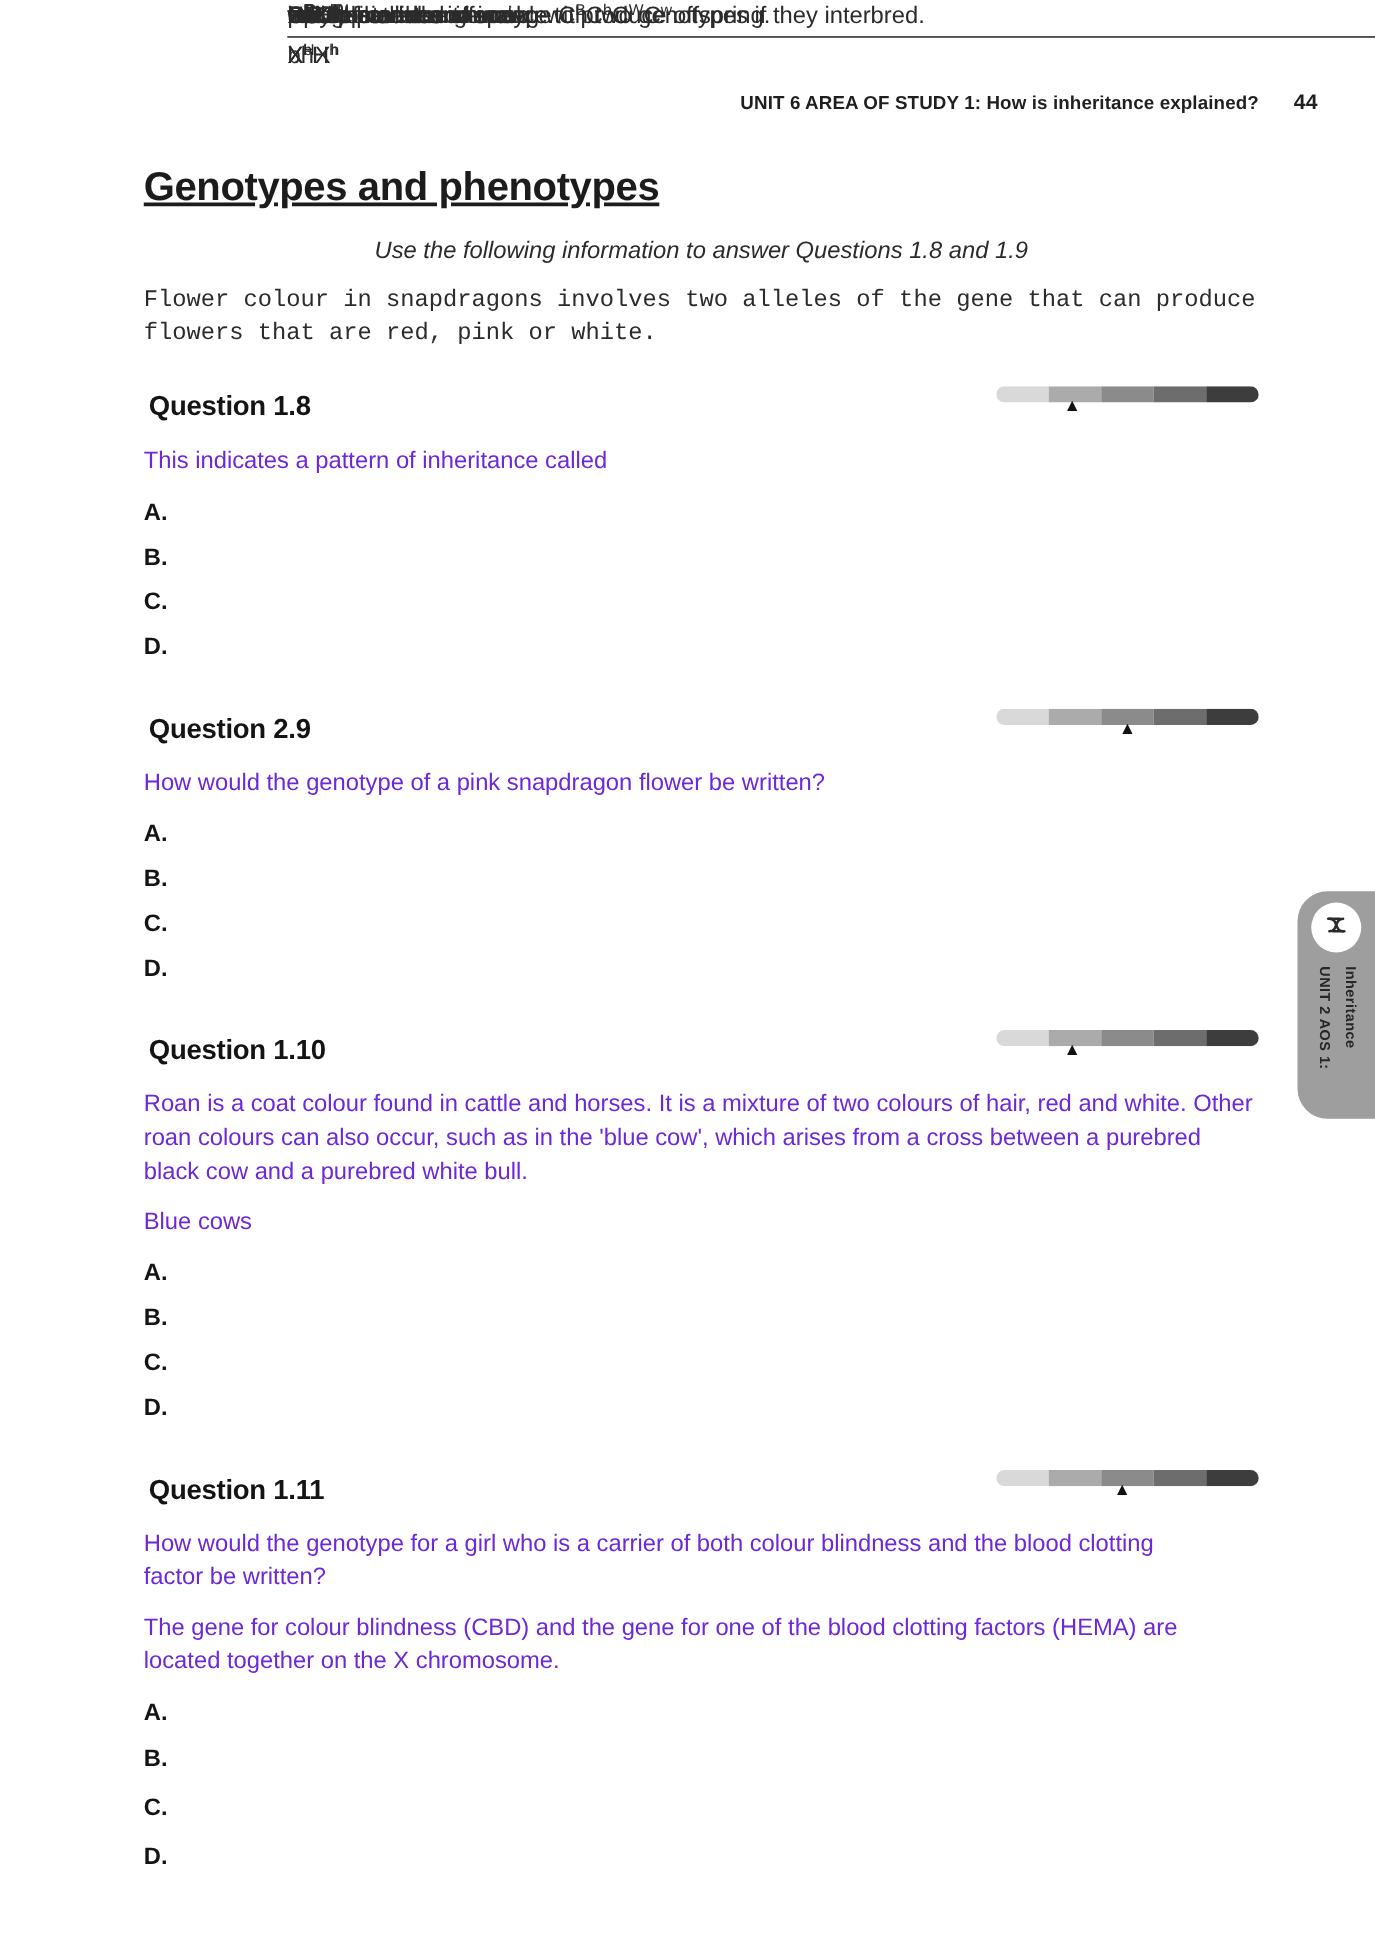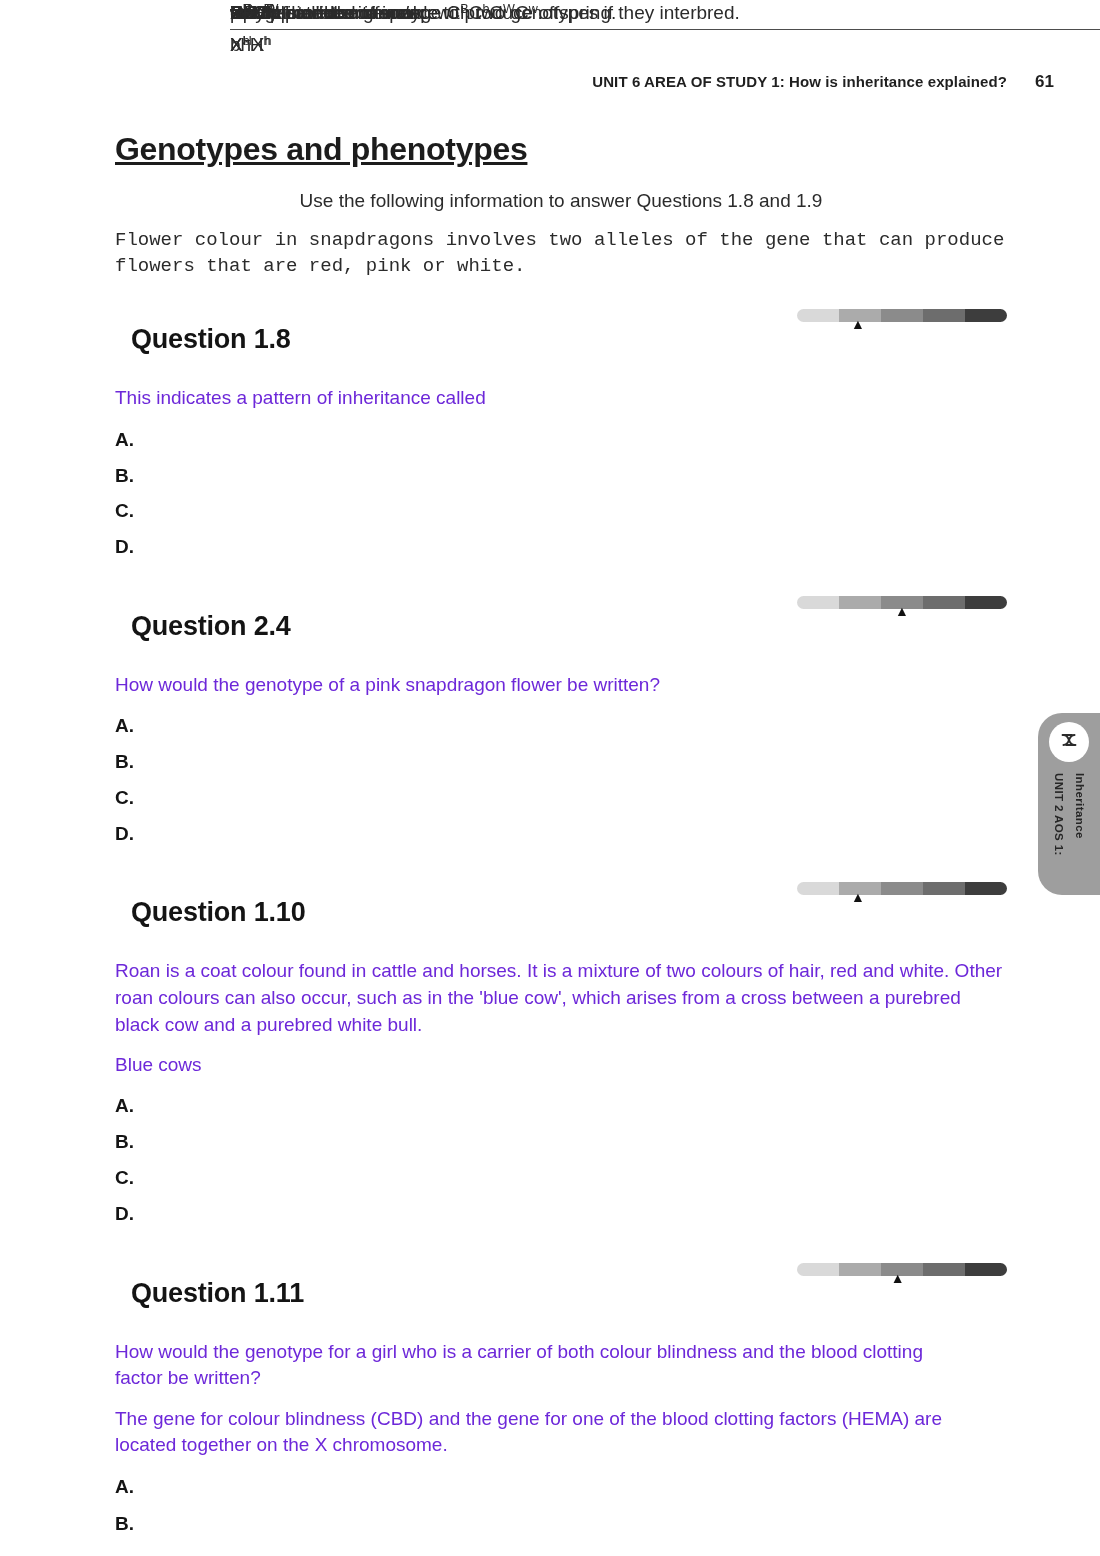--- a/index.html
+++ b/index.html
@@ -5,25 +5,25 @@
   html,body{margin:0;padding:0;background:#ffffff;}
   .page{
     position:relative;width:1100px;height:1556px;background:#ffffff;
     font-family:"Liberation Sans",sans-serif;color:#2b2b2b;overflow:hidden;
   }
   .header-row{position:absolute;top:72px;right:46px;display:flex;align-items:baseline;gap:28px;}
   .header-text{font-size:15px;font-weight:bold;color:#1f1f1f;letter-spacing:0.1px;}
   .page-number{font-size:17px;font-weight:bold;color:#1f1f1f;}
   .content{position:absolute;left:115px;top:0;width:892px;}
   h1.title{margin:131px 0 0;font-size:32px;font-weight:bold;color:#1c1c1c;letter-spacing:-0.3px;text-decoration:underline;}
-  .instruction{margin:22px 0 0;text-align:center;font-size:19px;color:#2b2b2b;}
+  .instruction{margin:22px 0 0;text-align:center;font-style:italic;font-size:19px;color:#2b2b2b;}
   .intro{margin:15px 0 0;font-size:19px;line-height:1.38;color:#2b2b2b;max-width:905px;font-family:Liberation Mono, monospace;}
   section.question{margin-top:29px;}
   .qrow{display:flex;justify-content:space-between;align-items:flex-start;}
-  .qheading{margin:16px;font-size:27px;font-weight:bold;color:#141414;letter-spacing:-0.2px;text-align:center;}
+  .qheading{margin:4px;font-size:22px;font-weight:bold;color:#141414;letter-spacing:-0.2px;text-align:center;}
   .meter{position:relative;width:210px;height:30px;margin-top:1px;flex:none;}
   .meter-bar{display:flex;height:13px;border-radius:7px;overflow:hidden;}
   .meter-bar .seg{flex:1;}
   .meter-arrow{position:absolute;top:8px;font-size:14px;color:#111;line-height:1;}
   .qtext{margin:14px 0 0;font-size:19px;line-height:1.4;color:#6d28d9;max-width:905px;}
   .qtext.narrow{max-width:830px;}
   .options{margin-top:10px;}
   .option{display:flex;align-items:baseline;padding:4.5px 0;font-size:19px;line-height:1.42;}
   .option .letter{width:55px;flex:none;font-weight:bold;color:#141414;}
   .option .content{color:#2b2b2b;}
@@ -41,21 +41,21 @@
   .tab-label{margin-top:11px;writing-mode:vertical-lr;font-size:11.5px;line-height:1.8;
     color:#262626;font-weight:bold;letter-spacing:0.4px;}
 </style>
 </head>
 <body>
 
 <div class="page">
 
   <div class="header-row">
     <span class="header-text">UNIT 6 AREA OF STUDY 1: How is inheritance explained?</span>
-    <span class="page-number">61</span>
+    <span class="page-number">44</span>
   </div>
 
   <div class="content">
     <h1 class="title">Genotypes and phenotypes</h1>
     <p class="instruction">Use the following information to answer Questions 1.8 and 1.9</p>
     <p class="intro">Flower colour in snapdragons involves two alleles of the gene that can produce flowers that are red, pink or white.</p>
 
     <section class="question">
       <div class="qrow">
         <h2 class="qheading">Question 1.8</h2>
@@ -86,21 +86,21 @@
         </div>
         <div class="option">
           <span class="letter">D.</span>
           <span class="content">polygenic inheritance.</span>
         </div>
       </div>
     </section>
 
     <section class="question">
       <div class="qrow">
-        <h2 class="qheading">Question 2.4</h2>
+        <h2 class="qheading">Question 2.9</h2>
         <div class="meter">
           <div class="meter-bar">
               <span class="seg" style="background: rgb(217, 217, 217);"></span>
               <span class="seg" style="background: rgb(171, 171, 171);"></span>
               <span class="seg" style="background: rgb(139, 139, 139);"></span>
               <span class="seg" style="background: rgb(109, 109, 109);"></span>
               <span class="seg" style="background: rgb(61, 61, 61);"></span>
             </div>
           <span class="meter-arrow" style="left: calc(50% - 7px);">▲</span>
         </div>

